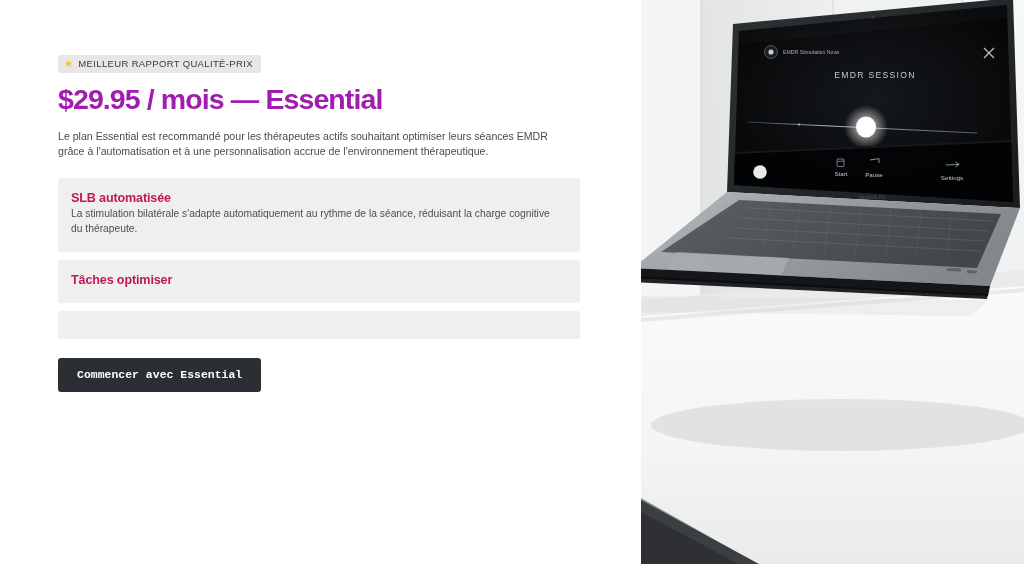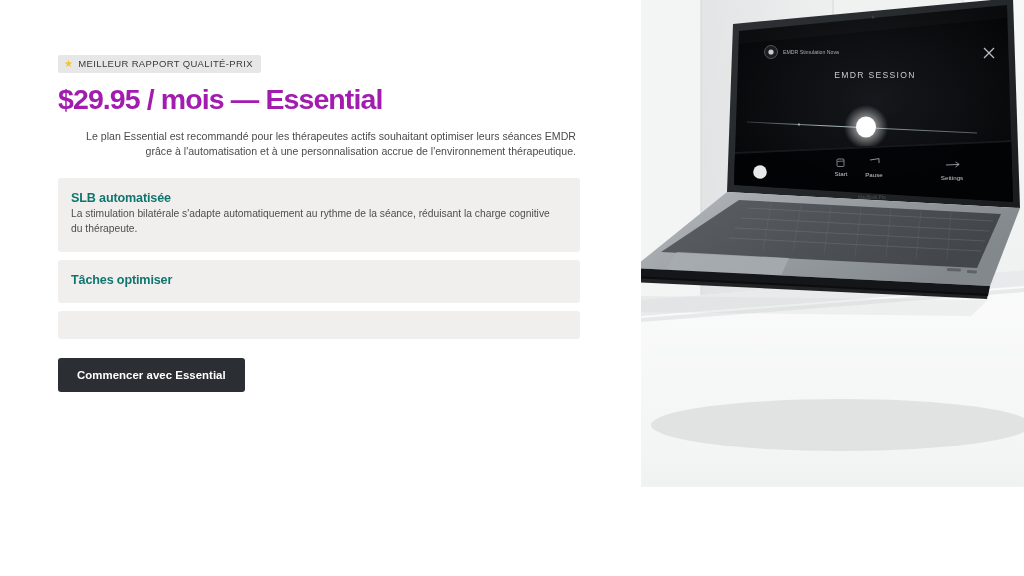--- a/index.html
+++ b/index.html
@@ -61,40 +61,39 @@
     white-space: nowrap;
   }
 
   .intro {
     margin-top: 13px;
     width: 518px;
     font-size: 10.6px;
     line-height: 1.42;
     color: #4b4b4b;
     font-weight: 400;
-    text-align: right;
   }
 
   .features {
     margin-top: 19px;
     width: 522px;
     display: flex;
     flex-direction: column;
     gap: 8px;
   }
 
   .feature-card {
     background: #f1efed;
     border-radius: 3px;
     padding: 13px 16px 15px 13px;
   }
   .feature-title {
     font-size: 12.6px;
     font-weight: 700;
-    color: #0f766e;
+    color: #be185d;
     letter-spacing: -0.15px;
     line-height: 1.2;
   }
   .feature-desc {
     margin-top: 1px;
     font-size: 10.3px;
     line-height: 1.45;
     color: #4e4e4e;
   }
 
@@ -103,28 +102,28 @@
     display: inline-block;
     background: #2b2f33;
     color: #ffffff;
     border: none;
     border-radius: 3px;
     font-size: 11.4px;
     font-weight: 700;
     letter-spacing: 0.05px;
     padding: 11px 19px;
     cursor: pointer;
-    font-family: Liberation Sans, sans-serif;
+    font-family: Liberation Mono, monospace;
   }
 
   
   .photo-panel {
     position: relative;
     width: 383px;
-    height: 487px;
+    height: 564px;
     overflow: hidden;
     background: #4d7c0f;
   }
   .photo-panel .photo-svg { display: block; width: 383px; height: 576px; }
 </style>
 </head>
 <body>
 
 <div class="page">
 

